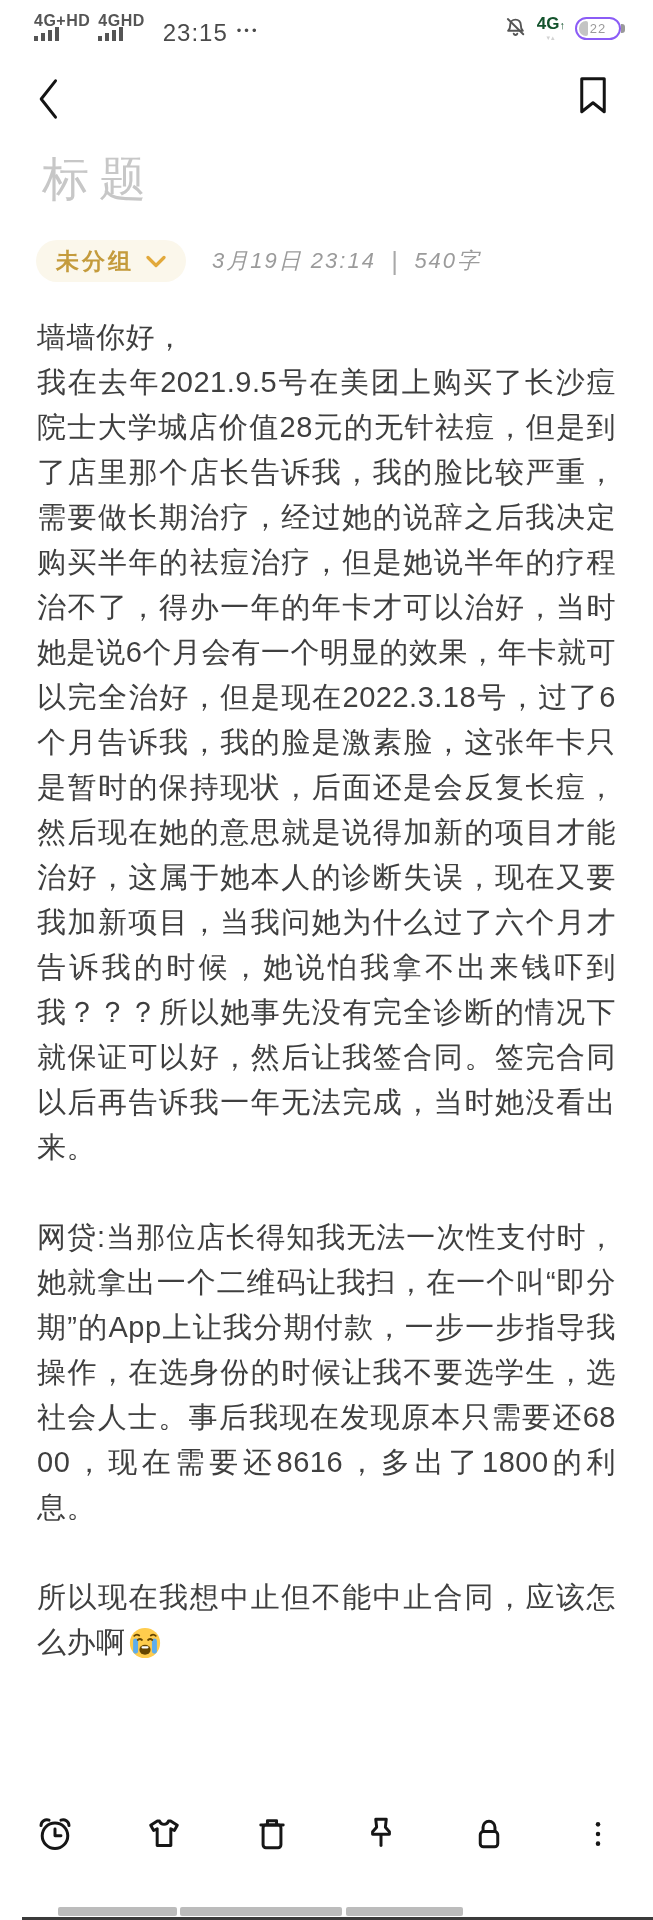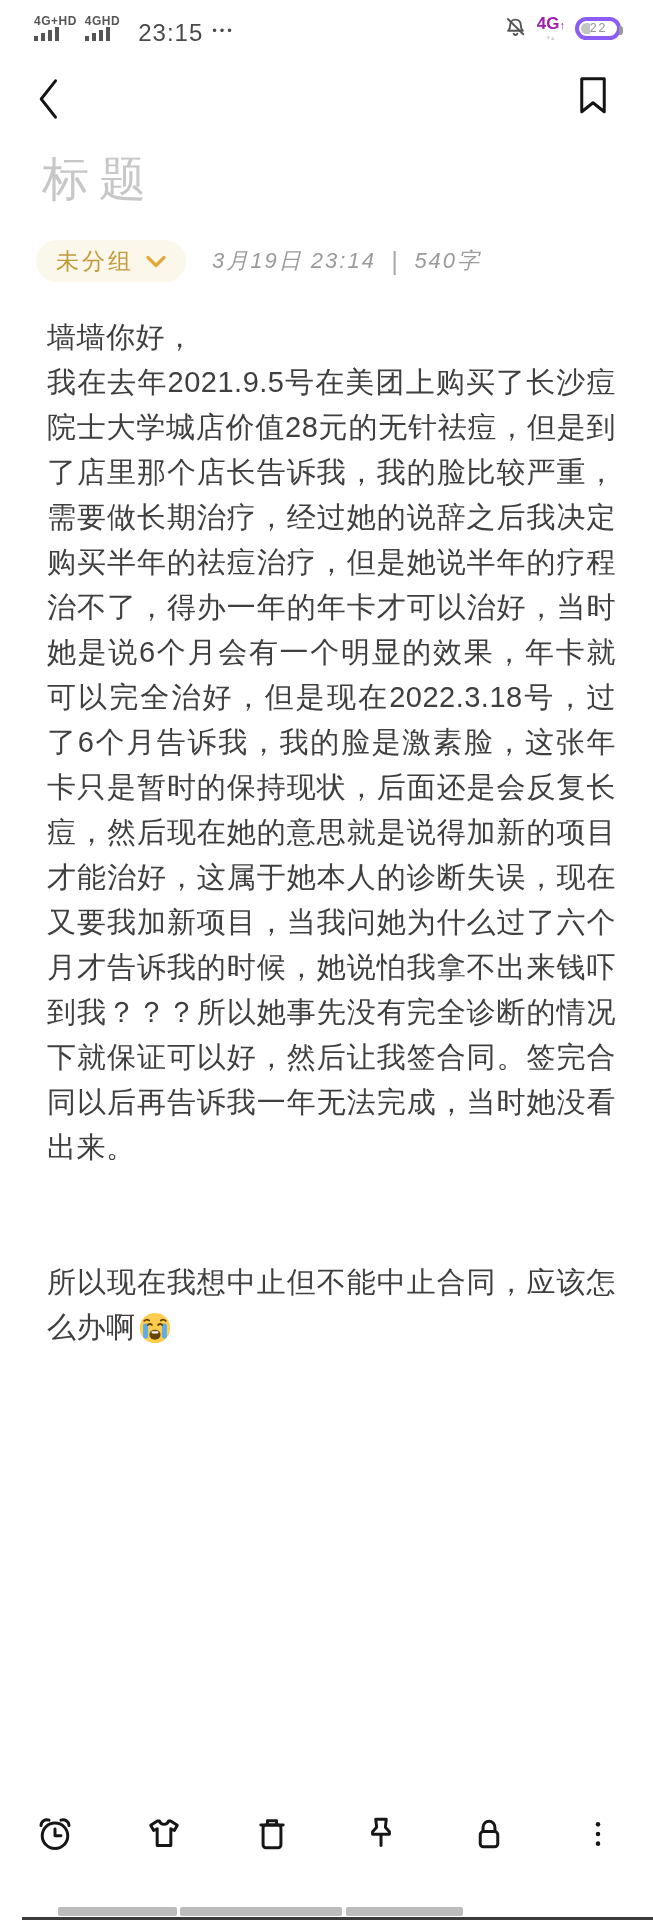--- a/index.html
+++ b/index.html
@@ -8,48 +8,48 @@
     background:#ffffff;overflow:hidden;
     font-family:"Liberation Sans","DejaVu Sans",sans-serif;
     -webkit-font-smoothing:antialiased;
   }
   
   .status-bar{
     position:absolute;top:8px;left:34px;right:26px;height:40px;
     display:flex;align-items:center;color:#555;
   }
   .sig-group{display:flex;flex-direction:column;align-items:flex-start;margin-right:8px;}
-  .sig-label{font-size:12px;font-weight:bold;letter-spacing:.5px;color:#555;line-height:10px;}
+  .sig-label{font-size:16px;font-weight:bold;letter-spacing:.5px;color:#555;line-height:10px;}
   .status-time{font-size:24px;color:#4a4a4a;margin-left:10px;letter-spacing:1px;margin-top:10px;}
   .status-dots{font-size:13px;letter-spacing:3px;color:#4a4a4a;margin-left:9px;margin-top:4px;}
   .status-spacer{flex:1;}
   .net-block{display:flex;flex-direction:column;align-items:center;margin:0 10px 0 8px;}
-  .net-type{font-size:17px;font-weight:bold;color:#a21caf;line-height:17px;}
+  .net-type{font-size:17px;font-weight:bold;color:#14532d;line-height:17px;}
   .net-arrow{font-size:11px;font-weight:bold;}
   .net-hint{font-size:7px;color:#d2d2d2;line-height:7px;letter-spacing:1px;}
-  .battery{position:relative;width:46px;height:23px;border:4px solid #8b5cf6;border-radius:12px;box-sizing:border-box;margin-right:6px;font-family:Liberation Mono, monospace;}
+  .battery{position:relative;width:46px;height:23px;border:2px solid #8b5cf6;border-radius:12px;box-sizing:border-box;margin-right:6px;}
   .battery-fill{position:absolute;left:2px;top:2px;bottom:2px;width:9px;background:#c4c4c4;border-radius:7px 2px 2px 7px;}
   .battery-lvl{position:absolute;left:0;top:0;right:0;bottom:0;display:flex;align-items:center;justify-content:center;font-size:13px;color:#9a9a9a;letter-spacing:1px;}
   .battery-nub{position:absolute;right:-6px;top:5px;width:4px;height:9px;background:#999;border-radius:0 3px 3px 0;}
   
   .nav-back{position:absolute;left:36px;top:78px;width:40px;height:44px;cursor:pointer;}
   .nav-bookmark{position:absolute;right:38px;top:74px;width:40px;height:44px;cursor:pointer;}
   
   .note-title{position:absolute;left:42px;top:148px;font-size:47px;letter-spacing:10px;color:#c7c7c7;}
   .tag-row{position:absolute;left:36px;top:240px;right:36px;display:flex;align-items:center;}
   .tag-pill{display:flex;align-items:center;gap:12px;height:42px;padding:0 20px;border-radius:22px;background:#fbf7eb;cursor:pointer;}
-  .tag-label{font-size:23px;font-weight:normal;color:#c49b3c;letter-spacing:3px;}
+  .tag-label{font-size:23px;font-weight:bold;color:#c49b3c;letter-spacing:3px;}
   .meta{display:flex;align-items:center;gap:15px;margin-left:26px;color:#9b9b9b;font-size:22px;letter-spacing:2px;font-style:italic;}
   .meta-sep{font-size:25px;color:#a8a8a8;font-weight:200;}
   
   .note-body{
     position:absolute;left:37px;right:37px;top:315px;
     font-size:29px;line-height:45px;color:#3f3f3f;
     text-align:justify;text-justify:inter-character;
-    overflow-wrap:anywhere;word-break:break-all;letter-spacing:.5px;margin-left:10px;
+    overflow-wrap:anywhere;word-break:break-all;letter-spacing:.5px;
   }
   .para{min-height:45px;}
   .para.blank{height:45px;}
   .emoji{width:32px;height:32px;vertical-align:-7px;margin-left:3px;display:inline-block;}
   
   .toolbar{
     position:absolute;left:28px;right:28px;top:1802px;height:64px;
     display:flex;justify-content:space-between;align-items:center;
   }
   .tb-btn{width:54px;height:54px;display:flex;align-items:center;justify-content:center;cursor:pointer;background:none;border:none;padding:0;}
@@ -128,20 +128,21 @@
       <span>3月19日 23:14</span>
       <span class="meta-sep">|</span>
       <span>540字</span>
     </div>
   </div>
 
   <div class="note-body">
       <div class="para"><span>墙墙你好，</span></div>
       <div class="para"><span>我在去年2021.9.5号在美团上购买了长沙痘院士大学城店价值28元的无针祛痘，但是到了店里那个店长告诉我，我的脸比较严重，需要做长期治疗，经过她的说辞之后我决定购买半年的祛痘治疗，但是她说半年的疗程治不了，得办一年的年卡才可以治好，当时她是说6个月会有一个明显的效果，年卡就可以完全治好，但是现在2022.3.18号，过了6个月告诉我，我的脸是激素脸，这张年卡只是暂时的保持现状，后面还是会反复长痘，然后现在她的意思就是说得加新的项目才能治好，这属于她本人的诊断失误，现在又要我加新项目，当我问她为什么过了六个月才告诉我的时候，她说怕我拿不出来钱吓到我？？？所以她事先没有完全诊断的情况下就保证可以好，然后让我签合同。签完合同以后再告诉我一年无法完成，当时她没看出来。</span></div>
       <div class="para blank"><span></span></div>
+      <div class="para"><span>网贷:当那位店长得知我无法一次性支付时，她就拿出一个二维码让我扫，在一个叫“即分期”的App上让我分期付款，一步一步指导我操作，在选身份的时候让我不要选学生，选社会人士。事后我现在发现原本只需要还6800，现在需要还8616，多出了1800的利息。</span></div>
       <div class="para blank"><span></span></div>
       <div class="para"><span>所以现在我想中止但不能中止合同，应该怎么办啊</span><svg class="emoji" viewBox="0 0 36 36">
     <circle cx="18" cy="18" r="17" fill="#FFCC4D"></circle>
     <rect x="4.6" y="13" width="5.6" height="17" rx="2.8" fill="#5DADEC"></rect>
     <rect x="25.8" y="13" width="5.6" height="17" rx="2.8" fill="#5DADEC"></rect>
     <path d="M11.5 9.5c-1.8-1.3-4.2-1-5.6.4" stroke="#664500" stroke-width="2" fill="none" stroke-linecap="round"></path>
     <path d="M24.5 9.5c1.8-1.3 4.2-1 5.6.4" stroke="#664500" stroke-width="2" fill="none" stroke-linecap="round"></path>
     <path d="M9.8 14.6c1.4-1.3 3.4-1.3 4.8 0" stroke="#664500" stroke-width="2" fill="none" stroke-linecap="round"></path>
     <path d="M21.4 14.6c1.4-1.3 3.4-1.3 4.8 0" stroke="#664500" stroke-width="2" fill="none" stroke-linecap="round"></path>
     <ellipse cx="18" cy="25.5" rx="6.3" ry="5.6" fill="#664500"></ellipse>

